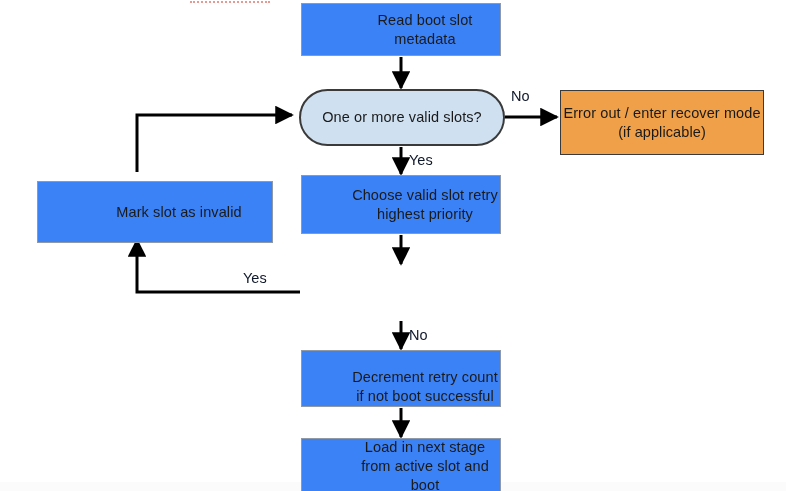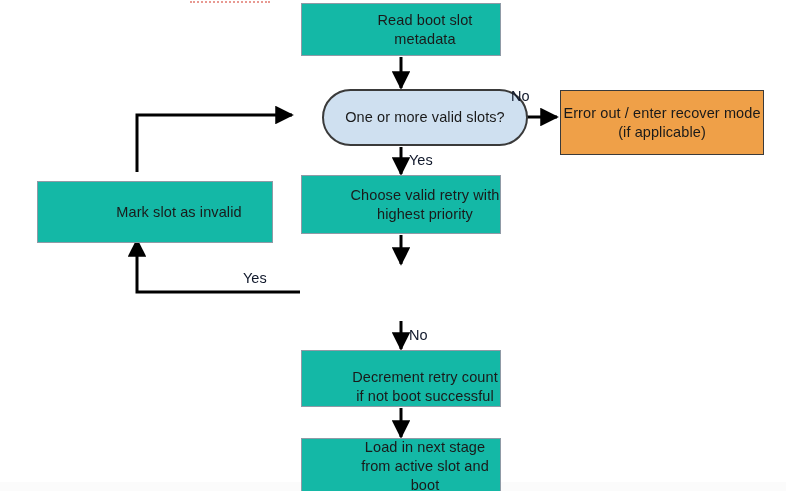--- a/index.html
+++ b/index.html
@@ -29,33 +29,32 @@
     align-items: center;
     justify-content: center;
     text-align: center;
     color: #1a1a1a;
     font-size: 14.5px;
     line-height: 19px;
     letter-spacing: 0.1px;
     z-index: 3;
   }
   .node-process {
-    background: #14b8a6;
+    background: #3b82f6;
     border: 1px solid #8f9aa6;
     padding-left: 48px;
   }
   .node-error {
     background: #efa048;
     border: 1px solid #3a3a3a;
   }
   .node-decision {
     background: #cfe0f0;
     border: 2px solid #3a3a3a;
     border-radius: 999px;
-    margin-left: 23px;
   }
   .edge-label {
     position: absolute;
     color: #0f172a;
     font-size: 14.5px;
     line-height: 17px;
     white-space: nowrap;
     z-index: 4;
   }
   .dotted-mark {
@@ -124,21 +123,21 @@
 
   <div class="node node-error" style="left:560px; top:90px; width:204px; height:65px;">
     <span>Error out / enter recover mode (if applicable)</span>
   </div>
 
   <div class="node node-process" style="left:37px; top:181px; width:236px; height:62px;">
     <span>Mark slot as invalid</span>
   </div>
 
   <div class="node node-process" style="left:301px; top:175px; width:200px; height:59px;">
-    <span>Choose valid retry with highest priority</span>
+    <span>Choose valid slot retry highest priority</span>
   </div>
 
 
   <div class="node node-process" style="left:301px; top:350px; width:200px; height:57px;align-items:flex-end;">
     <span>Decrement retry count if not boot successful</span>
   </div>
 
   <div class="node node-process" style="left:301px; top:438px; width:200px; height:57px;">
     <span>Load in next stage from active slot and boot</span>
   </div>

